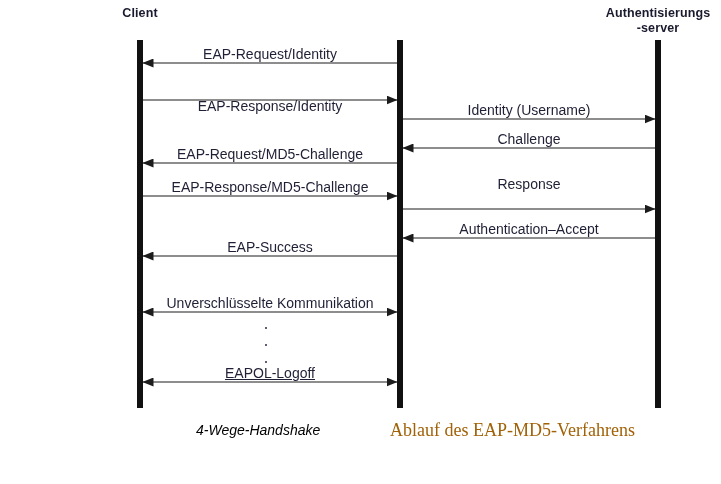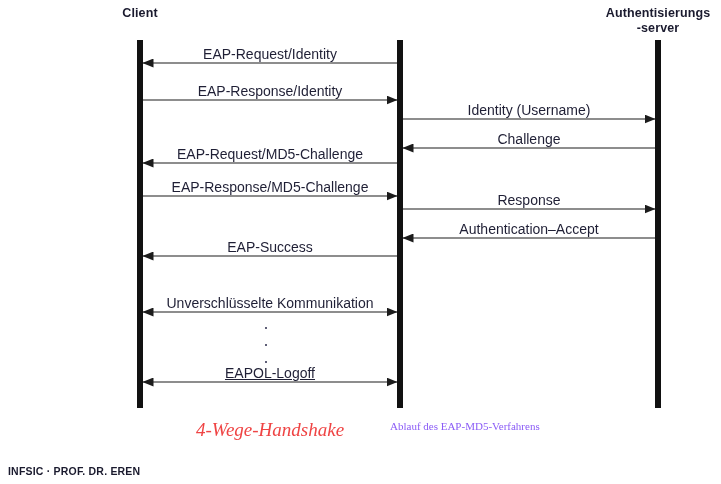--- a/index.html
+++ b/index.html
@@ -42,32 +42,32 @@
     font-family: "Liberation Sans", sans-serif;
     font-size: 14px;
     font-weight: normal;
     color: #1f1f35;
     line-height: 13px;
     white-space: nowrap;
     transform: translateX(-50%);
   }
   .caption-green {
     position: absolute;
-    font-family: Liberation Serif, serif;
+    font-family: Liberation Sans, sans-serif;
     font-style: italic;
-    font-size: 19px;
-    color: #ef4444;
+    font-size: 14px;
+    color: #000000;
     white-space: nowrap;
     line-height: 24px;
   }
   .caption-black {
     position: absolute;
     font-family: "Liberation Serif", serif;
-    font-size: 11px;
-    color: #8b5cf6;
+    font-size: 18px;
+    color: #a16207;
     white-space: nowrap;
   }
   .footer-text {
     position: absolute;
     font-family: "Liberation Sans", sans-serif;
     font-size: 10.5px;
     font-weight: bold;
     color: #1a1a2e;
     letter-spacing: 0.2px;
     white-space: nowrap;
@@ -116,36 +116,35 @@
         <line x1="143" x2="397" marker-end="url(#arrow-right)" marker-start="url(#arrow-start)" y1="382" y2="382" stroke="#1c1c1c" stroke-width="1.2"></line>
       </g>
   </svg>
 
   <div class="actor-label" style="left:80px; top:6px; width:120px;">Client</div>
   <div class="actor-label" style="left:588px; top:6px; width:140px;">Authentisierungs
 -server</div>
 
   <div id="msg-labels">
       <div class="msg-label" style="left: 270px; top: 48px;">EAP-Request/Identity</div>
-      <div class="msg-label" style="left: 270px; top: 85px;">EAP-Response/Identity</div>
+      <div class="msg-label" style="left: 270px; top: 100px;">EAP-Response/Identity</div>
       <div class="msg-label" style="left: 529px; top: 104px;">Identity (Username)</div>
       <div class="msg-label" style="left: 529px; top: 133px; text-align: center;">Challenge</div>
       <div class="msg-label" style="left: 270px; top: 148px;">EAP-Request/MD5-Challenge</div>
       <div class="msg-label" style="left: 270px; top: 181px;">EAP-Response/MD5-Challenge</div>
-      <div class="msg-label" style="left: 529px; top: 194px;">Response</div>
+      <div class="msg-label" style="left: 529px; top: 178px;">Response</div>
       <div class="msg-label" style="left: 529px; top: 223px;">Authentication–Accept</div>
       <div class="msg-label" style="left: 270px; top: 241px;">EAP-Success</div>
       <div class="msg-label" style="left: 270px; top: 297px;">Unverschlüsselte Kommunikation</div>
       <div class="msg-label" style="left: 270px; top: 367px; text-decoration: underline;">EAPOL-Logoff</div>
     </div>
 
   <div id="ellipsis">
       <div class="ellipsis-dot" style="left: 265px; top: 327px;"></div>
       <div class="ellipsis-dot" style="left: 265px; top: 344px;"></div>
       <div class="ellipsis-dot" style="left: 265px; top: 361px;"></div>
     </div>
 
   <div class="caption-green" style="left:196px; top:418px;">4-Wege-Handshake</div>
   <div class="caption-black" style="left:390px; top:420px;">Ablauf des EAP-MD5-Verfahrens</div>
 
-  <div class="footer-text" style="left:8px; top:465px;">INFSIC · PROF. DR. EREN</div>
 
 </div>
 
 </body></html>

